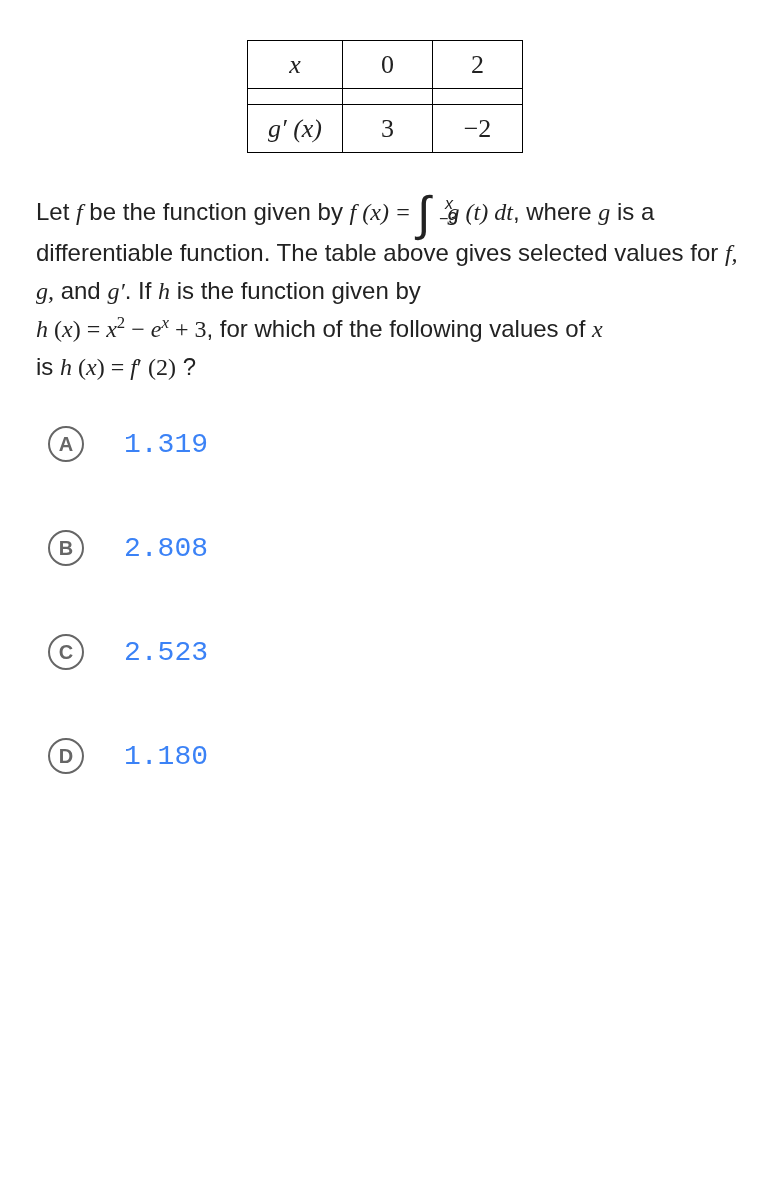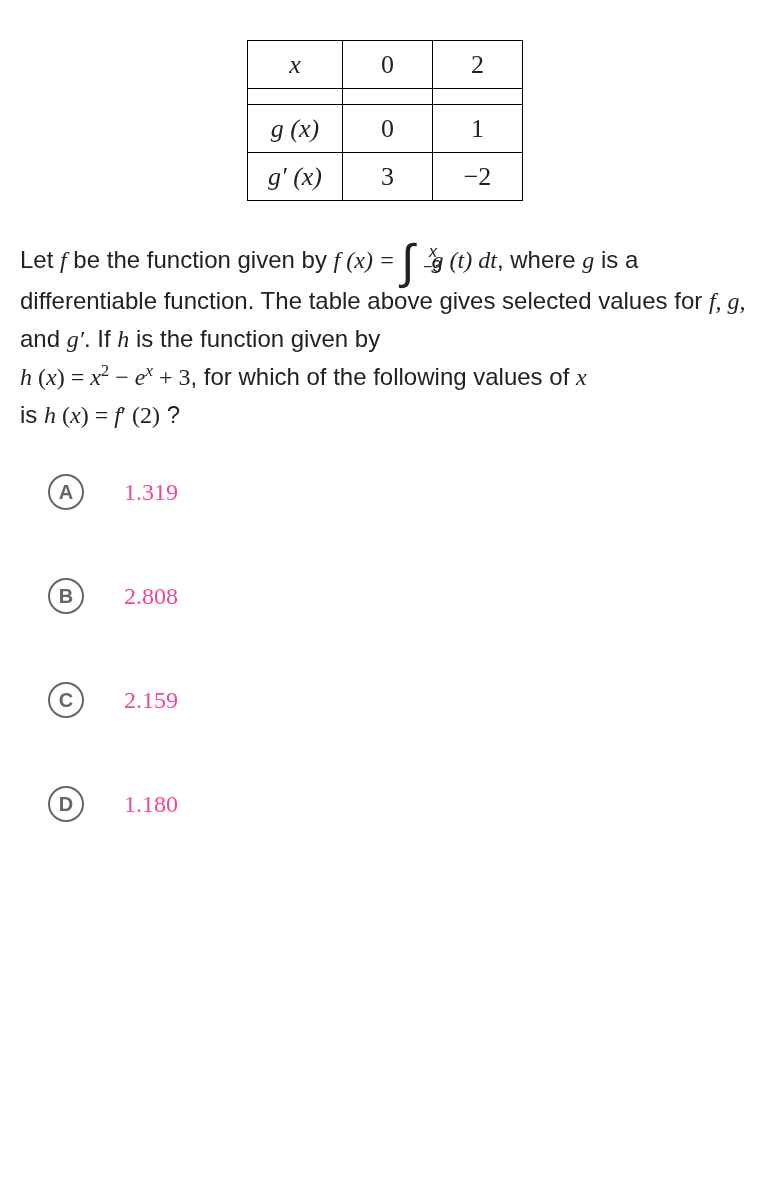--- a/index.html
+++ b/index.html
@@ -35,21 +35,21 @@
     border-right: 1.5px solid #000;
     border-top: none;
     border-bottom: none;
   }
   .italic { font-style: italic; }
   .question-text {
     font-family: Arial, Helvetica, sans-serif;
     font-size: 24px;
     line-height: 1.55;
     color: #222;
-    margin: 0 0 40px 0;
+    margin: 0 0 40px 16px;
   }
   .math {
     font-family: 'Times New Roman', serif;
     font-style: italic;
   }
   .math-upright {
     font-family: 'Times New Roman', serif;
     font-style: normal;
   }
   .integral-wrap {
@@ -97,23 +97,23 @@
     align-items: center;
     justify-content: center;
     font-family: Arial, Helvetica, sans-serif;
     font-size: 20px;
     font-weight: bold;
     color: #666;
     margin-right: 40px;
     flex-shrink: 0;
   }
   .choice-text {
-    font-family: Liberation Serif, serif;
-    font-size: 24px;
-    color: #ec4899;
+    font-family: Liberation Mono, monospace;
+    font-size: 28px;
+    color: #3b82f6;
   }
   .side-tab {
     position: absolute;
     right: 0;
     top: 890px;
     width: 22px;
     height: 130px;
     background: #35508c;
     border-top-left-radius: 8px;
     border-bottom-left-radius: 8px;
@@ -131,25 +131,20 @@
       <td class="italic">x</td>
       <td>0</td>
       <td>2</td>
     </tr>
     <tr class="spacer-row">
           <td></td>
           <td></td>
           <td></td>
         </tr>
     <tr>
-      <td class="italic">g (x)</td>
-      <td>0</td>
-      <td>1</td>
-    </tr>
-    <tr>
       <td class="italic">g′ (x)</td>
       <td>3</td>
       <td>−2</td>
     </tr>
   </tbody>
     </table>
 
   <p class="question-text">
     <span>Let </span><span class="math">f</span><span> be the function given by </span><span class="math">f (x) = </span><span class="integral-wrap"><span class="integral-sym">∫</span><span class="int-upper">x</span><span class="int-lower">−3</span></span>&nbsp;&nbsp;<span class="math">g (t) dt</span><span>, where </span><span class="math">g</span><span> is a differentiable function. The table above gives selected values for </span><span class="math">f, g,</span><span> and </span><span class="math">g′</span><span>. If </span><span class="math">h</span><span> is the function given by </span><br><span class="math"><span class="math">h</span> <span class="math-upright">(</span><span class="math">x</span><span class="math-upright">) = </span><span class="math">x</span><sup class="math-upright">2</sup> <span class="math-upright">−</span> <span class="math">e</span><sup class="math">x</sup> <span class="math-upright">+ 3</span></span><span>, for which of the following values of </span><span class="math">x</span><br><span> is </span><span class="math"><span class="math">h</span> <span class="math-upright">(</span><span class="math">x</span><span class="math-upright">) = </span><span class="math">f</span><span class="math-upright">′ (2)</span></span><span> ?</span>
   </p>
@@ -158,21 +153,21 @@
     <div class="choice">
       <div class="choice-letter">A</div>
       <div class="choice-text">1.319</div>
     </div>
     <div class="choice">
       <div class="choice-letter">B</div>
       <div class="choice-text">2.808</div>
     </div>
     <div class="choice">
       <div class="choice-letter">C</div>
-      <div class="choice-text">2.159</div>
+      <div class="choice-text">2.523</div>
     </div>
     <div class="choice">
       <div class="choice-letter">D</div>
       <div class="choice-text">1.180</div>
     </div>
   </div>
 
 </div>
 
 <div class="side-tab"></div>

